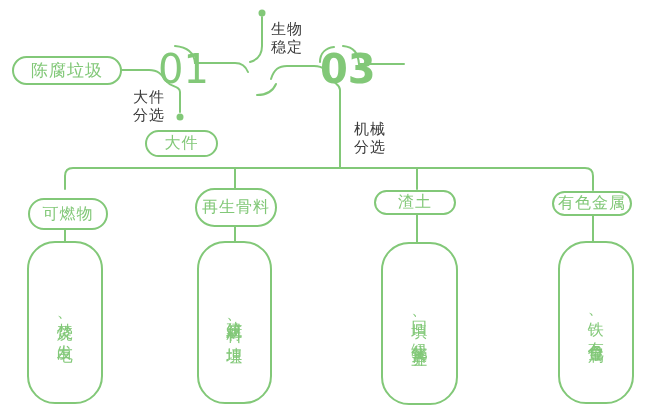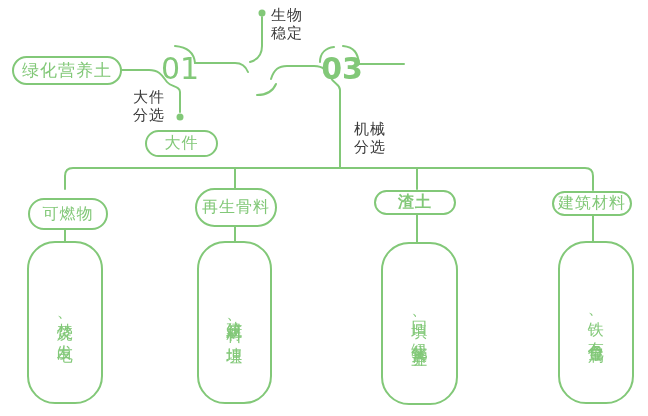--- a/index.html
+++ b/index.html
@@ -28,21 +28,21 @@
     color:var(--green);
     display:flex;align-items:center;justify-content:center;
     font-size:16px;letter-spacing:1px;
     white-space:nowrap;
   }
   .pill.src{font-size:17px;}
 
   .num{
     position:absolute;z-index:2;
     color:var(--green);
-    font-size:30px;line-height:36px;
+    font-size:40px;line-height:36px;
     width:44px;text-align:center;
     background:transparent;
   }
 
   .plabel{
     position:absolute;z-index:2;
     color:var(--dark);
     font-size:15px;line-height:1.2;
     white-space:pre-line;
     letter-spacing:1px;
@@ -88,38 +88,38 @@
     <path class="stroke" d="M65,189 V176 Q65,168 73,168 H585 Q593,168 593,176 V190"></path>
     <path class="stroke" d="M235,168 V188"></path>
     <path class="stroke" d="M417,168 V189"></path>
 
     <path class="stroke" d="M65,214 V241"></path>
     <path class="stroke" d="M235,213 V241"></path>
     <path class="stroke" d="M417,215 V242"></path>
     <path class="stroke" d="M593,216 V241"></path>
   </svg>
 
-  <div class="pill src" style="left:12px;top:56px;width:110px;height:29px;">绿化营养土</div>
+  <div class="pill src" style="left:12px;top:56px;width:110px;height:29px;">陈腐垃圾</div>
 
   <div class="num" style="left:158px;top:51px;">01</div>
   <div class="num" style="left:320px;top:51px;font-weight:bold;">03</div>
 
   <div class="plabel" style="left:133px;top:88px;">大件
 分选</div>
-  <div class="plabel" style="left:271px;top:6px;">生物
+  <div class="plabel" style="left:271px;top:20px;">生物
 稳定</div>
   <div class="plabel" style="left:354px;top:84px;margin-top:36px;">机械
 分选</div>
 
   <div class="pill" style="left:145px;top:130px;width:73px;height:27px;">大件</div>
 
   <div class="pill" style="left:28px;top:198px;width:80px;height:32px;">可燃物</div>
   <div class="pill" style="left:195px;top:188px;width:82px;height:39px;">再生骨料</div>
-  <div class="pill" style="left:374px;top:190px;width:82px;height:25px;font-weight:bold;">渣土</div>
-  <div class="pill" style="left:552px;top:191px;width:80px;height:25px;">建筑材料</div>
+  <div class="pill" style="left:374px;top:190px;width:82px;height:25px;">渣土</div>
+  <div class="pill" style="left:552px;top:191px;width:80px;height:25px;">有色金属</div>
 
   <div class="obox" style="left:27px;top:241px;width:76px;height:163px;">
     <span class="vtext">焚烧、发电</span>
   </div>
   <div class="obox" style="left:197px;top:241px;width:75px;height:163px;">
     <span class="vtext">建筑材料、填埋</span>
   </div>
   <div class="obox" style="left:381px;top:242px;width:77px;height:163px;">
     <span class="vtext">回填、绿化营养土</span>
   </div>

